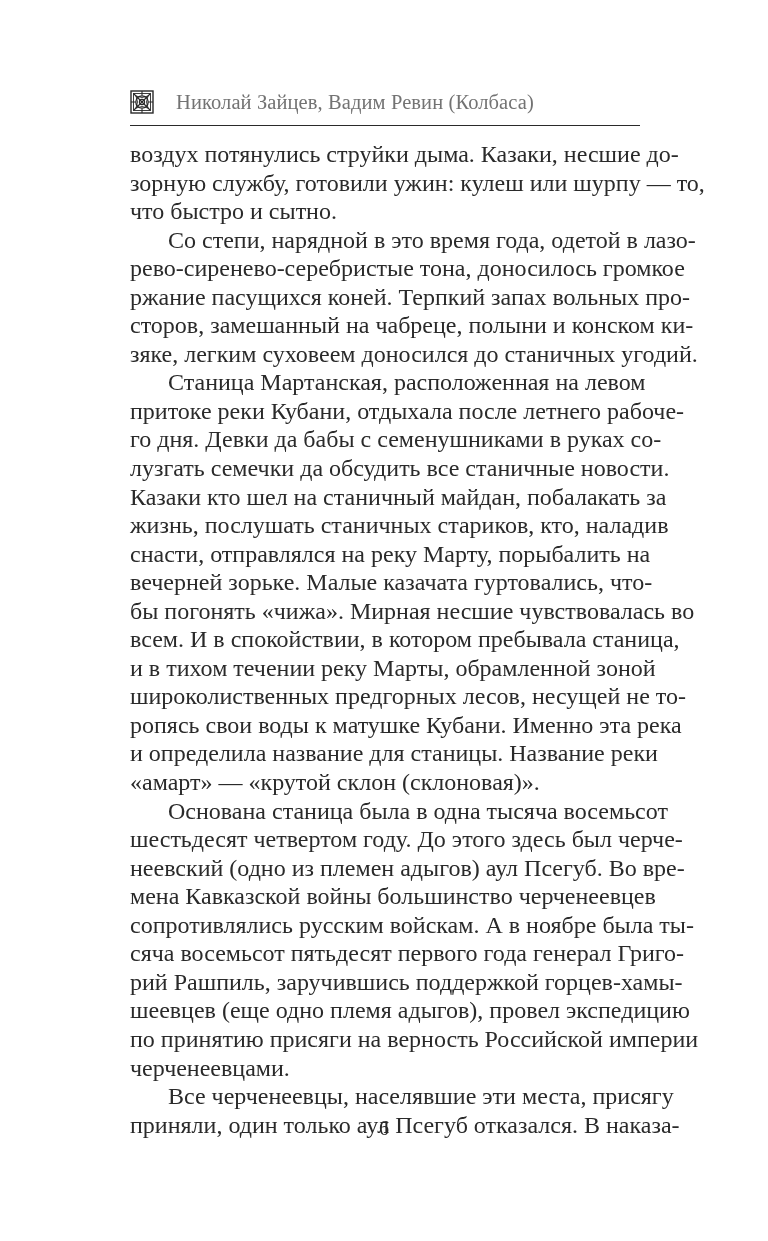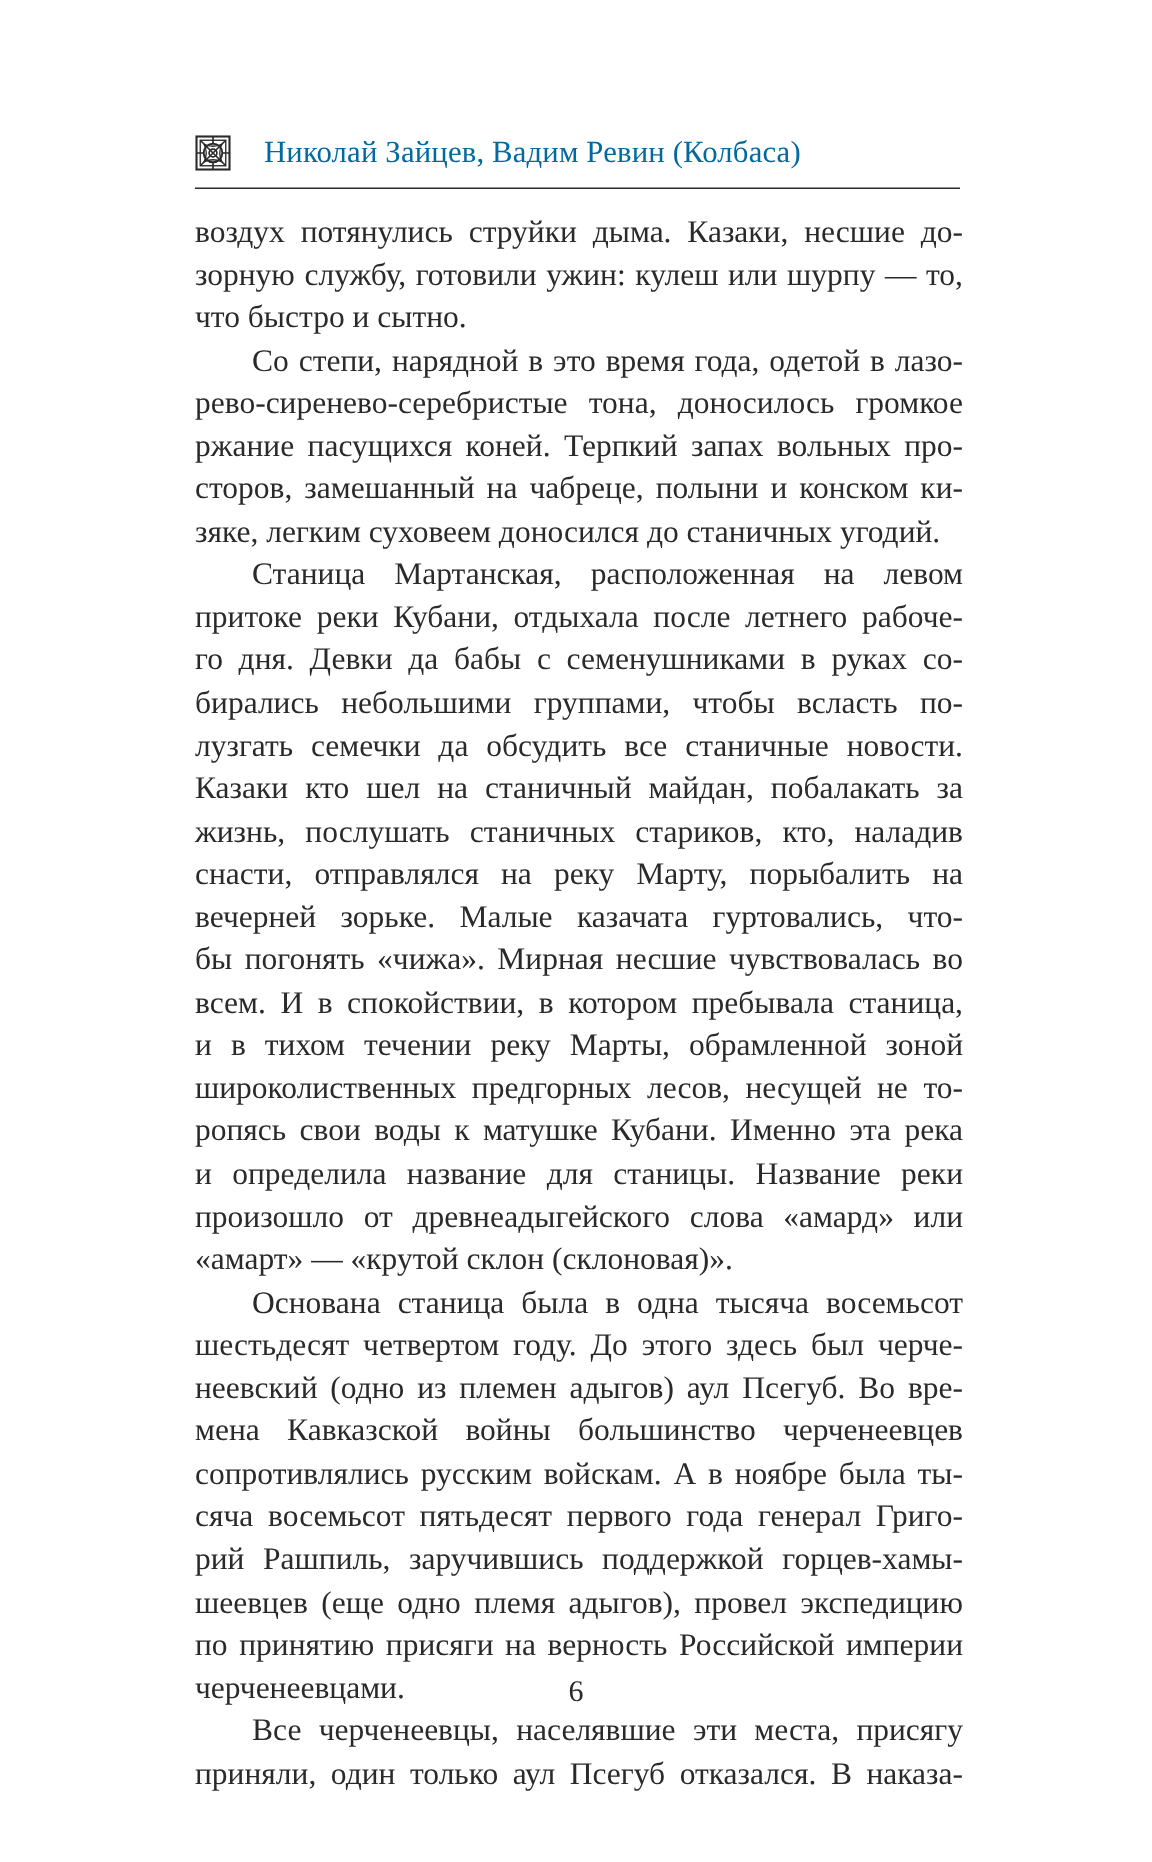--- a/index.html
+++ b/index.html
@@ -10,31 +10,31 @@
       font-family: "Liberation Serif", "DejaVu Serif", serif;
     }
     .running-head {
       position: absolute; left: 130px; top: 86px; width: 510px; height: 32px;
       display: flex; align-items: center;
     }
     .ornament {
       width: 24px; height: 24px; margin-right: 22px; flex: none;
     }
     .head-title {
-      font-size: 20.5px; color: #0369a1; white-space: nowrap; letter-spacing: 0.1px;
+      font-size: 20.5px; color: #737373; white-space: nowrap; letter-spacing: 0.1px;
     }
     .head-rule {
       position: absolute; left: 130px; top: 125px; width: 510px; height: 0;
       border-top: 1.3px solid #2a2a2a;
     }
     .body-text {
       position: absolute; left: 130px; top: 140px; width: 512px;
     }
     .line {
-      font-size: 21px; line-height: 28.55px; height: 28.55px;
+      font-size: 24px; line-height: 28.55px; height: 28.55px;
       white-space: nowrap; text-align: justify; text-align-last: justify;
       color: #2a2a2a;
     }
     .line.last { text-align-last: left; }
     .line.indent { padding-left: 38px; }
     .folio {
       position: absolute; left: 0; width: 768px; top: 1117px;
       text-align: center; font-size: 20px; color: #2a2a2a;
     }
   </style>
@@ -62,33 +62,31 @@
       <div class="line">зорную службу, готовили ужин: кулеш или шурпу — то,</div>
       <div class="line last">что быстро и сытно.</div>
       <div class="line indent">Со степи, нарядной в это время года, одетой в лазо-</div>
       <div class="line">рево-сиренево-серебристые тона, доносилось громкое</div>
       <div class="line">ржание пасущихся коней. Терпкий запах вольных про-</div>
       <div class="line">сторов, замешанный на чабреце, полыни и конском ки-</div>
       <div class="line last">зяке, легким суховеем доносился до станичных угодий.</div>
       <div class="line indent">Станица Мартанская, расположенная на левом</div>
       <div class="line">притоке реки Кубани, отдыхала после летнего рабоче-</div>
       <div class="line">го дня. Девки да бабы с семенушниками в руках со-</div>
-      <div class="line">бирались небольшими группами, чтобы всласть по-</div>
       <div class="line">лузгать семечки да обсудить все станичные новости.</div>
       <div class="line">Казаки кто шел на станичный майдан, побалакать за</div>
       <div class="line">жизнь, послушать станичных стариков, кто, наладив</div>
       <div class="line">снасти, отправлялся на реку Марту, порыбалить на</div>
       <div class="line">вечерней зорьке. Малые казачата гуртовались, что-</div>
       <div class="line">бы погонять «чижа». Мирная несшие чувствовалась во</div>
       <div class="line">всем. И в спокойствии, в котором пребывала станица,</div>
       <div class="line">и в тихом течении реку Марты, обрамленной зоной</div>
       <div class="line">широколиственных предгорных лесов, несущей не то-</div>
       <div class="line">ропясь свои воды к матушке Кубани. Именно эта река</div>
       <div class="line">и определила название для станицы. Название реки</div>
-      <div class="line">произошло от древнеадыгейского слова «амард» или</div>
       <div class="line last">«амарт» — «крутой склон (склоновая)».</div>
       <div class="line indent">Основана станица была в одна тысяча восемьсот</div>
       <div class="line">шестьдесят четвертом году. До этого здесь был черче-</div>
       <div class="line">неевский (одно из племен адыгов) аул Псегуб. Во вре-</div>
       <div class="line">мена Кавказской войны большинство черченеевцев</div>
       <div class="line">сопротивлялись русским войскам. А в ноябре была ты-</div>
       <div class="line">сяча восемьсот пятьдесят первого года генерал Григо-</div>
       <div class="line">рий Рашпиль, заручившись поддержкой горцев-хамы-</div>
       <div class="line">шеевцев (еще одно племя адыгов), провел экспедицию</div>
       <div class="line">по принятию присяги на верность Российской империи</div>

